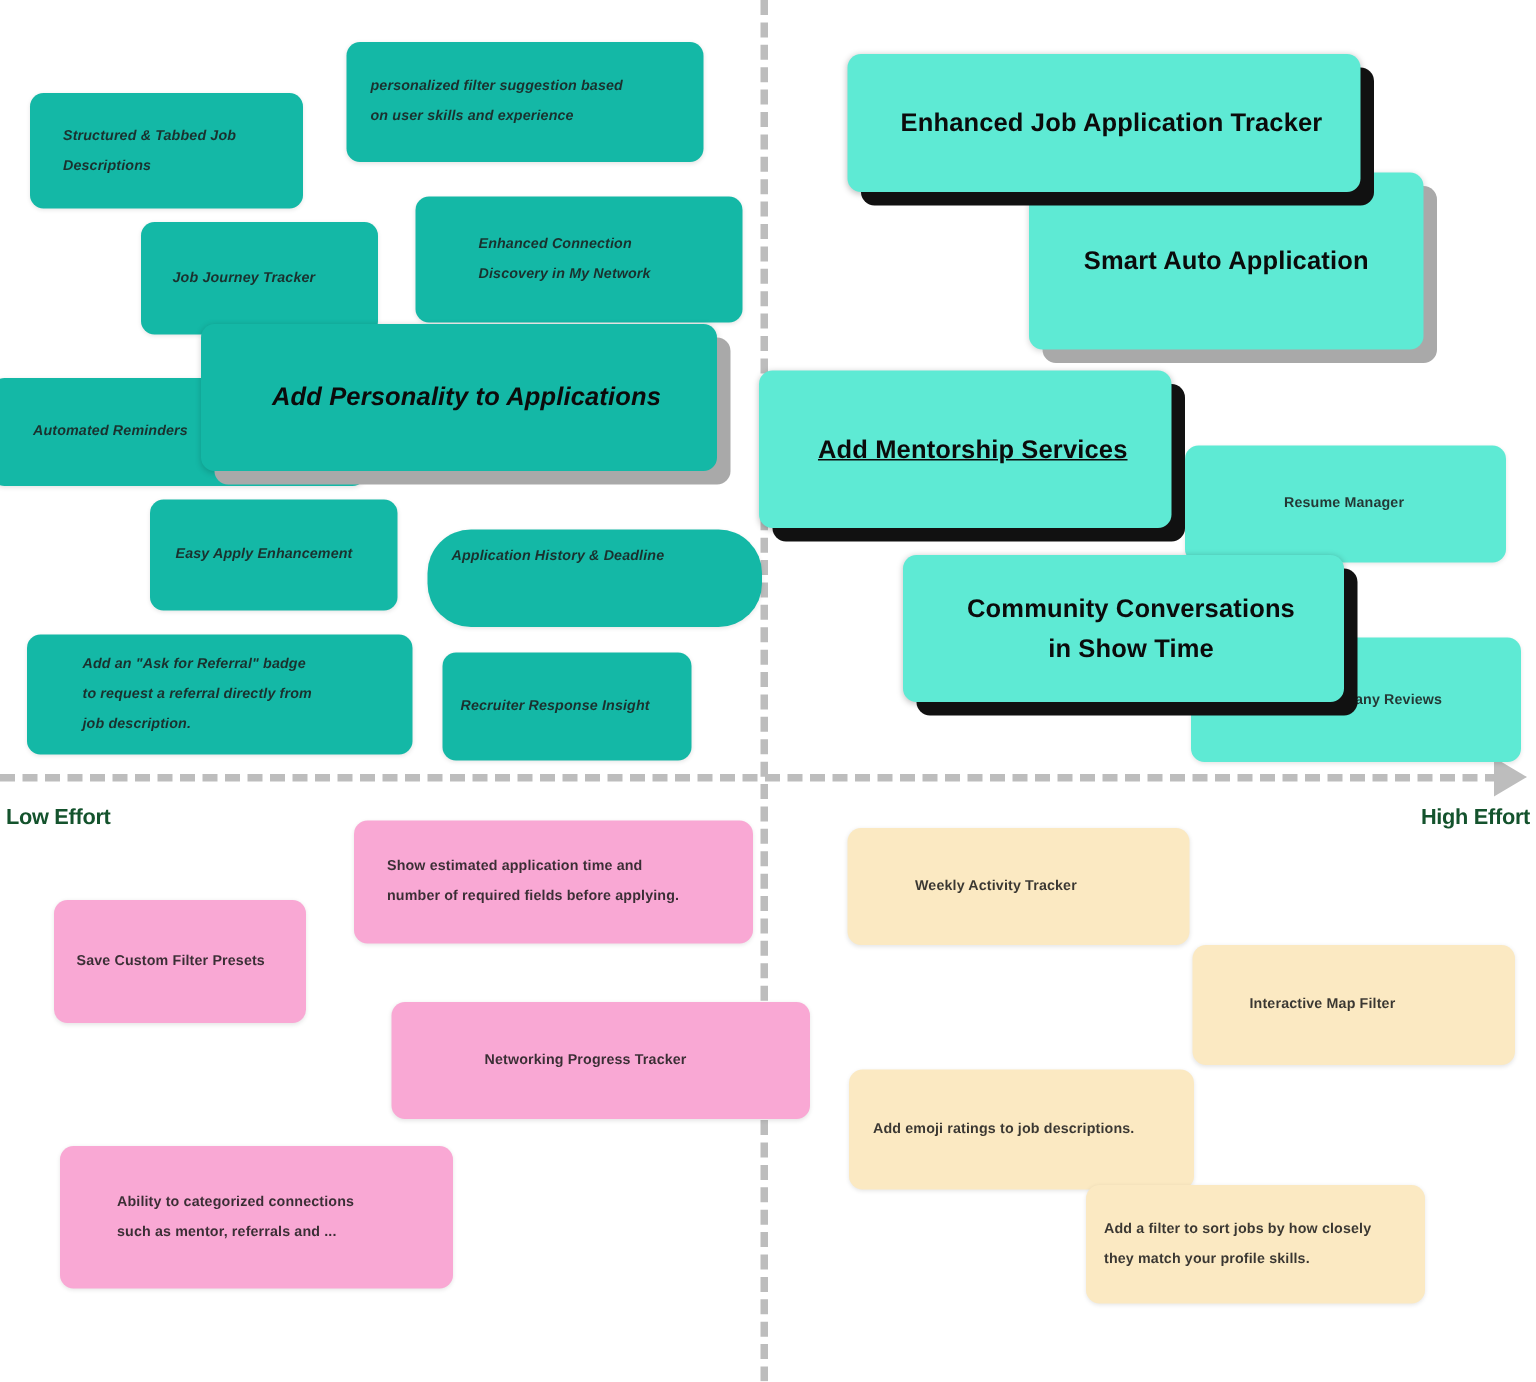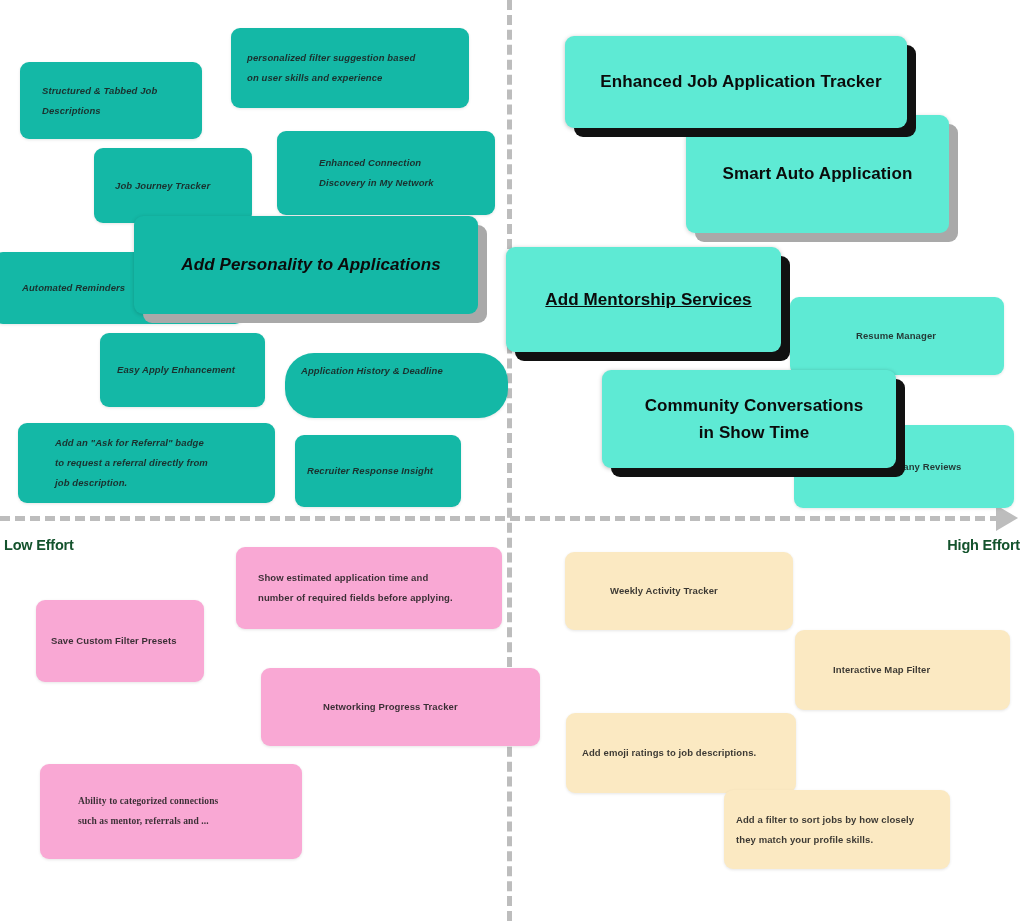--- a/index.html
+++ b/index.html
@@ -175,21 +175,21 @@
       <div class="card c-pink sm" style="left: 36px; top: 600px; width: 168px; height: 82px; z-index: 3; padding-left: 15px; padding-right: 8px;">
         <span class="card-text">Save Custom Filter Presets</span>
       </div>
       <div class="card c-pink sm" style="left: 236px; top: 547px; width: 266px; height: 82px; z-index: 3; padding-left: 22px; padding-right: 8px;">
         <span class="card-text">Show estimated application time and
 number of required fields before applying.</span>
       </div>
       <div class="card c-pink sm" style="left: 228px; top: 668px; width: 279px; height: 78px; z-index: 3; padding-left: 62px; padding-right: 8px; margin-left: 33px;">
         <span class="card-text">Networking Progress Tracker</span>
       </div>
-      <div class="card c-pink sm" style="left: 40px; top: 764px; width: 262px; height: 95px; z-index: 3; padding-left: 38px; padding-right: 8px; font-family: Liberation Serif, serif;">
+      <div class="card c-pink sm" style="left: 40px; top: 764px; width: 262px; height: 95px; z-index: 3; padding-left: 38px; padding-right: 8px;">
         <span class="card-text">Ability to categorized connections
 such as mentor, referrals and ...</span>
       </div>
       <div class="card c-yellow sm" style="left: 565px; top: 552px; width: 228px; height: 78px; z-index: 3; padding-left: 45px; padding-right: 8px;">
         <span class="card-text">Weekly Activity Tracker</span>
       </div>
       <div class="card c-yellow sm" style="left: 795px; top: 630px; width: 215px; height: 80px; z-index: 3; padding-left: 38px; padding-right: 8px;">
         <span class="card-text">Interactive Map Filter</span>
       </div>
       <div class="card c-yellow sm" style="left: 566px; top: 713px; width: 230px; height: 80px; z-index: 3; padding-left: 16px; padding-right: 8px;">

